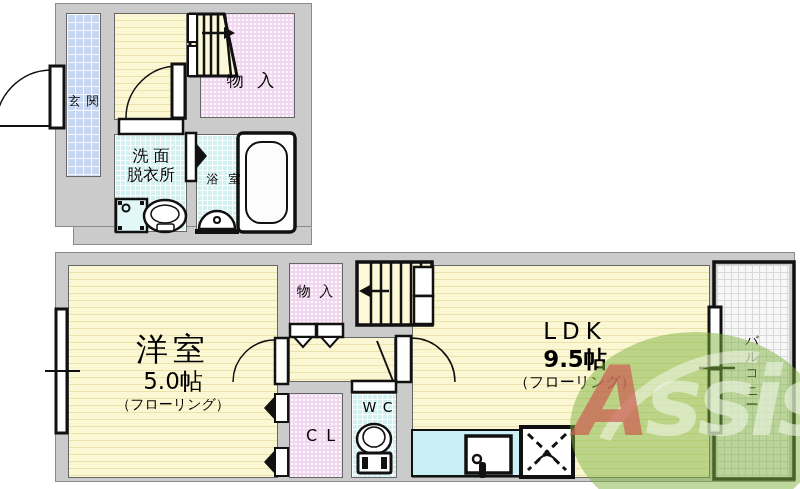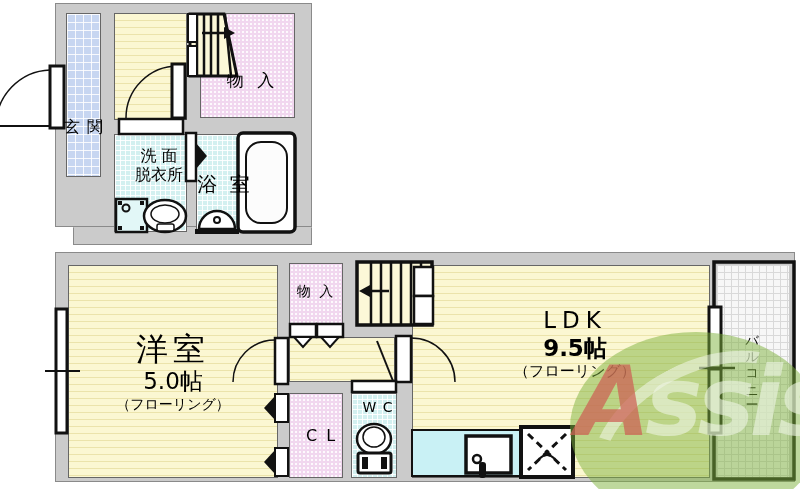--- a/index.html
+++ b/index.html
@@ -197,37 +197,37 @@
 
     <rect x="714" y="262" width="80" height="217" fill="none" stroke="#111" stroke-width="3.5"></rect>
 
     <g>
       <rect x="709" y="307" width="12" height="61" fill="#fff" stroke="#111" stroke-width="3"></rect>
       <rect x="709" y="369" width="12" height="64" fill="#fff" stroke="#111" stroke-width="3"></rect>
       <line x1="699" y1="368" x2="735" y2="368" stroke="#111" stroke-width="2.5"></line>
     </g>
   </svg>
 
-  <div class="rlabel lbl" style="left:64px;top:94px;width:40px;font-size:16px;letter-spacing:1px;margin-top:23px;">玄 関</div>
+  <div class="rlabel lbl" style="left:64px;top:94px;width:40px;font-size:12px;letter-spacing:1px;">玄 関</div>
   <div class="rlabel lbl" style="left:205px;top:70px;width:95px;font-size:17px;letter-spacing:4px;">物 入</div>
-  <div class="rlabel lbl" style="left:120px;top:146px;width:78px;font-size:16px;">
+  <div class="rlabel lbl" style="left:112px;top:146px;width:78px;font-size:16px;">
     <div>洗 面</div>
     <div>脱衣所</div>
   </div>
-  <div class="rlabel lbl" style="left:190px;top:172px;width:70px;font-size:20px;letter-spacing:3px;">浴 室</div>
+  <div class="rlabel lbl" style="left:190px;top:172px;width:70px;font-size:12px;letter-spacing:3px;">浴 室</div>
 
   <div class="rlabel lbl" style="left:63px;top:330px;width:220px;">
     <div style="font-size:32px;letter-spacing:5px;">洋室</div>
     <div style="font-size:23px;">5.0帖</div>
     <div style="font-size:14px;">（フローリング）</div>
   </div>
   <div class="rlabel lbl" style="left:289px;top:283px;width:54px;font-size:14px;letter-spacing:2px;">物 入</div>
   <div class="rlabel lbl" style="left:289px;top:426px;width:65px;font-size:16px;letter-spacing:2px;">C L</div>
   <div class="rlabel lbl" style="left:351px;top:399px;width:54px;font-size:14px;letter-spacing:1px;">W C</div>
-  <div class="rlabel lbl" style="left:450px;top:307px;width:250px;">
+  <div class="rlabel lbl" style="left:450px;top:318px;width:250px;">
     <div style="font-size:23px;letter-spacing:6px;">LDK</div>
     <div style="font-size:23px;font-weight:bold;">9.5帖</div>
     <div style="font-size:15px;">（フローリング）</div>
   </div>
   <div class="rlabel lbl" style="left:744px;top:293px;height:140px;font-size:13px;letter-spacing:3px;writing-mode:vertical-rl;">バルコニー</div>
 
   <div class="abs wm">
     <div class="wm-ellipse"></div>
     <div class="wm-swoosh"></div>
     <div class="wm-text"><span class="first">A</span><span>ssist</span></div>

